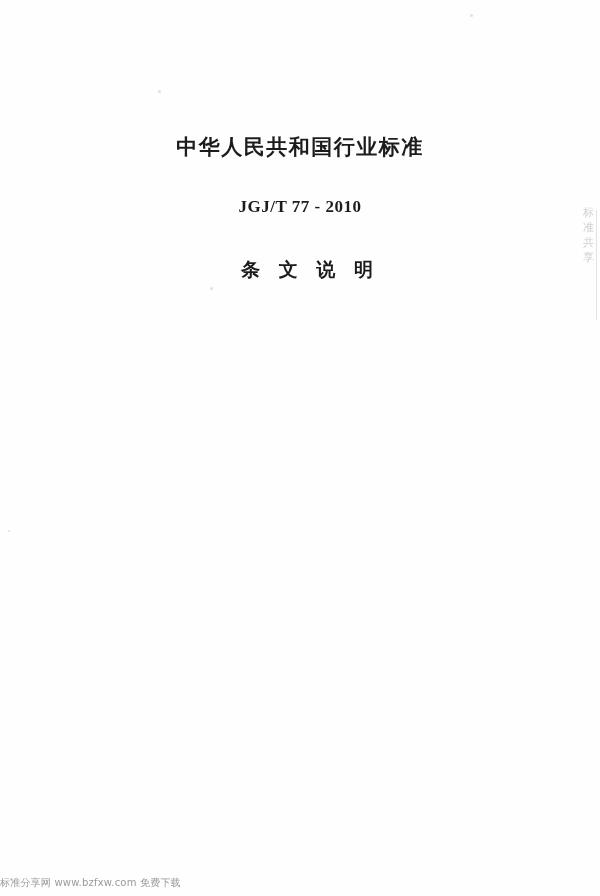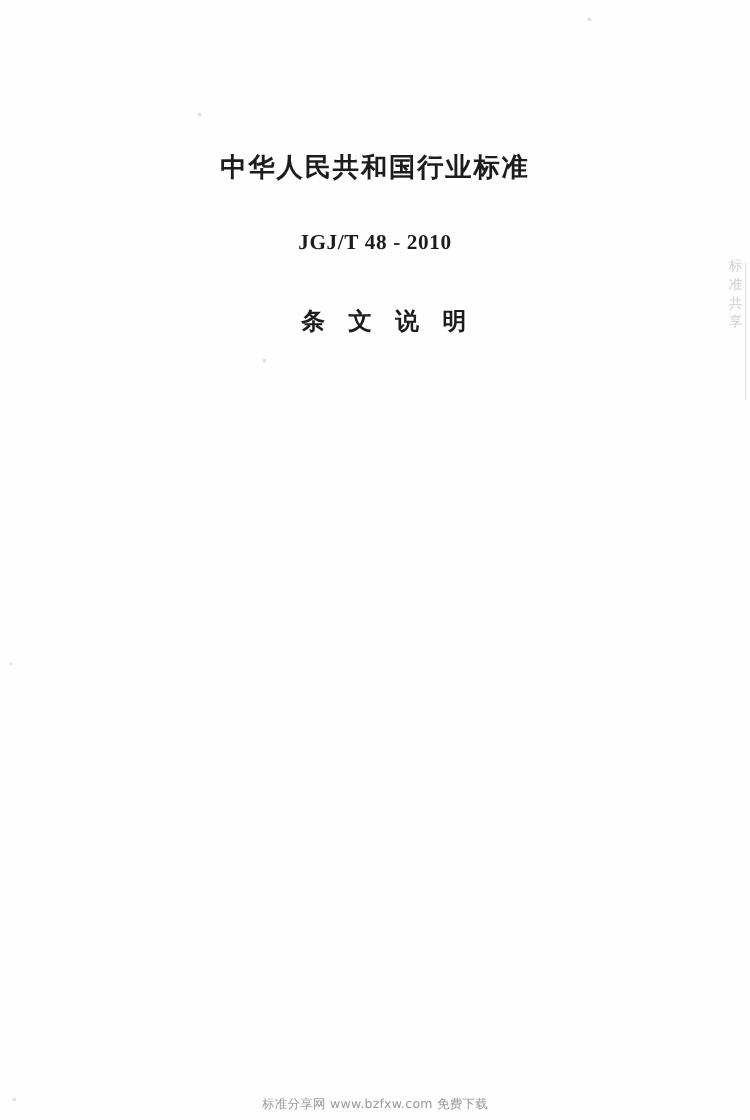--- a/index.html
+++ b/index.html
@@ -33,21 +33,21 @@
     left: 0;
     width: 600px;
     text-align: center;
   }
   .std-authority {
     font-family: "DejaVu Sans", sans-serif;
     font-weight: bold;
     font-size: 21px;
     letter-spacing: 1.5px;
     color: #1c1c1c;
-    margin: 0;
+    margin: 13px;
   }
   .std-name {
     font-family: "DejaVu Sans", sans-serif;
     font-weight: bold;
     font-size: 23px;
     letter-spacing: 1.2px;
     color: #1c1c1c;
     margin: 60px 0 0 0;
   }
   .std-code {
@@ -86,41 +86,41 @@
     top: 210px;
     width: 1px;
     height: 110px;
     background: #e2e2e2;
   }
   .footer {
     position: absolute;
     bottom: 6px;
     left: 0;
     width: 600px;
-    text-align: center;
+    text-align: left;
     font-family: "DejaVu Sans", sans-serif;
     font-size: 10px;
     color: #9a9a9a;
     letter-spacing: 0.2px;
   }
 </style>
 </head>
 <body>
 
 <div class="page">
 
   <div class="speckle" style="left:470px; top:14px; width:3px; height:3px;"></div>
   <div class="speckle" style="left:158px; top:90px; width:3px; height:3px;"></div>
   <div class="speckle" style="left:210px; top:287px; width:3px; height:3px;"></div>
   <div class="speckle" style="left:8px; top:530px; width:2px; height:2px;"></div>
   <div class="speckle" style="left:10px; top:878px; width:3px; height:3px;"></div>
 
   <div class="title-block">
     <p class="std-authority">中华人民共和国行业标准</p>
-    <p class="std-code">JGJ/T 48 - 2010</p>
+    <p class="std-code">JGJ/T 77 - 2010</p>
     <p class="doc-subtitle">条 文 说 明</p>
   </div>
 
   <div class="edge-rule"></div>
   <div class="edge-marks">标准共享</div>
 
   <div class="footer">标准分享网 www.bzfxw.com 免费下载</div>
 
 </div>
 

